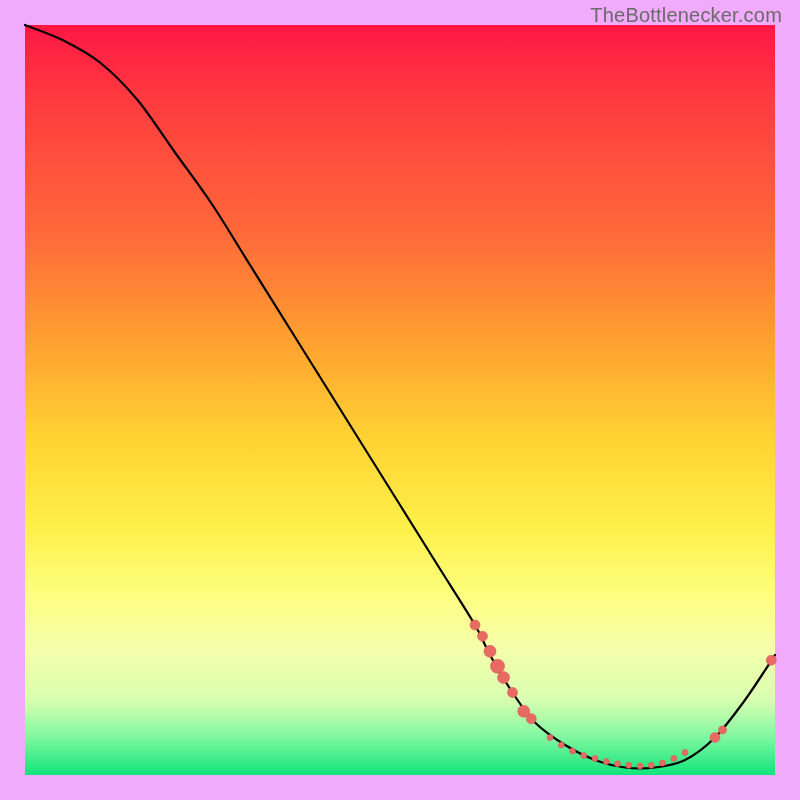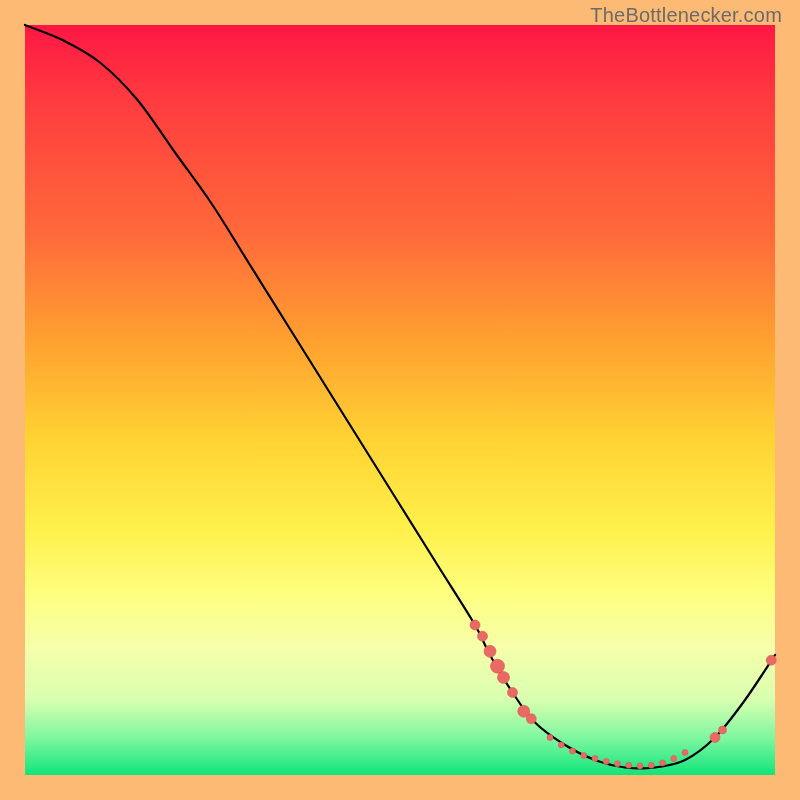--- a/index.html
+++ b/index.html
@@ -8,21 +8,21 @@
     width: 800px;
     height: 800px;
     background: #000;
     overflow: hidden;
     font-family: Arial, Helvetica, sans-serif;
   }
   .frame {
     position: relative;
     width: 800px;
     height: 800px;
-    background: #fdba74;
+    background: #f0abfc;
   }
   .plot {
     position: absolute;
     left: 25px;
     top: 25px;
     width: 750px;
     height: 750px;
     
     background: linear-gradient(
       to bottom,

